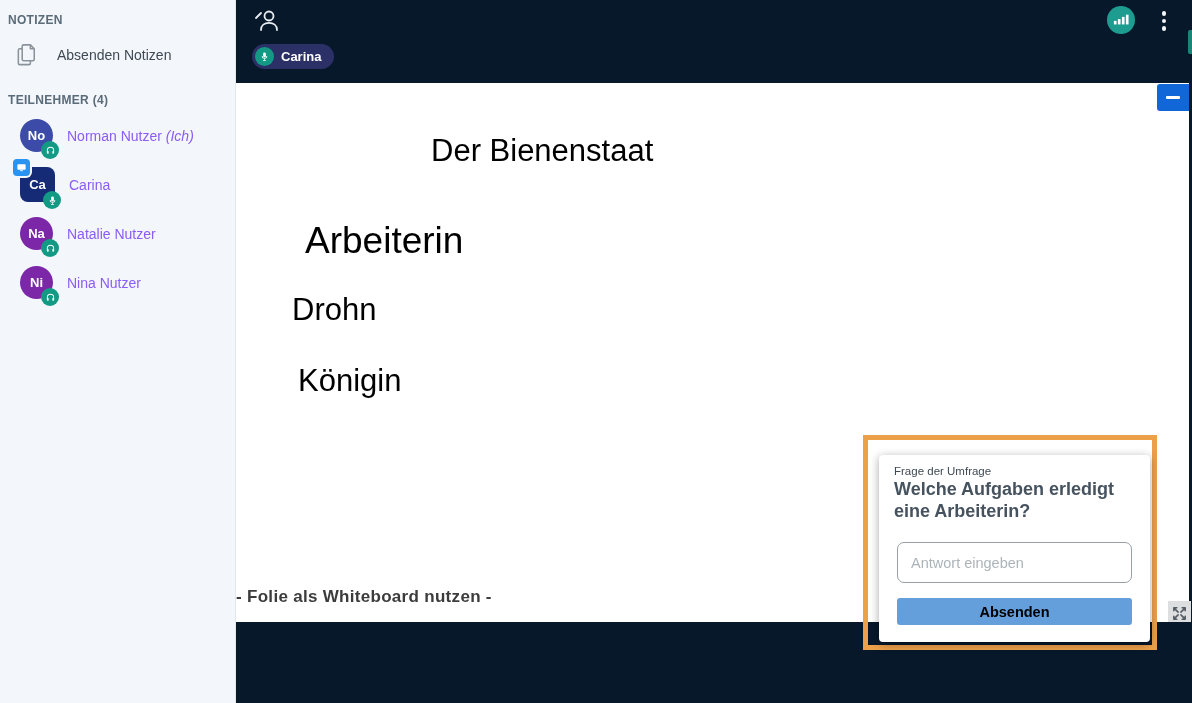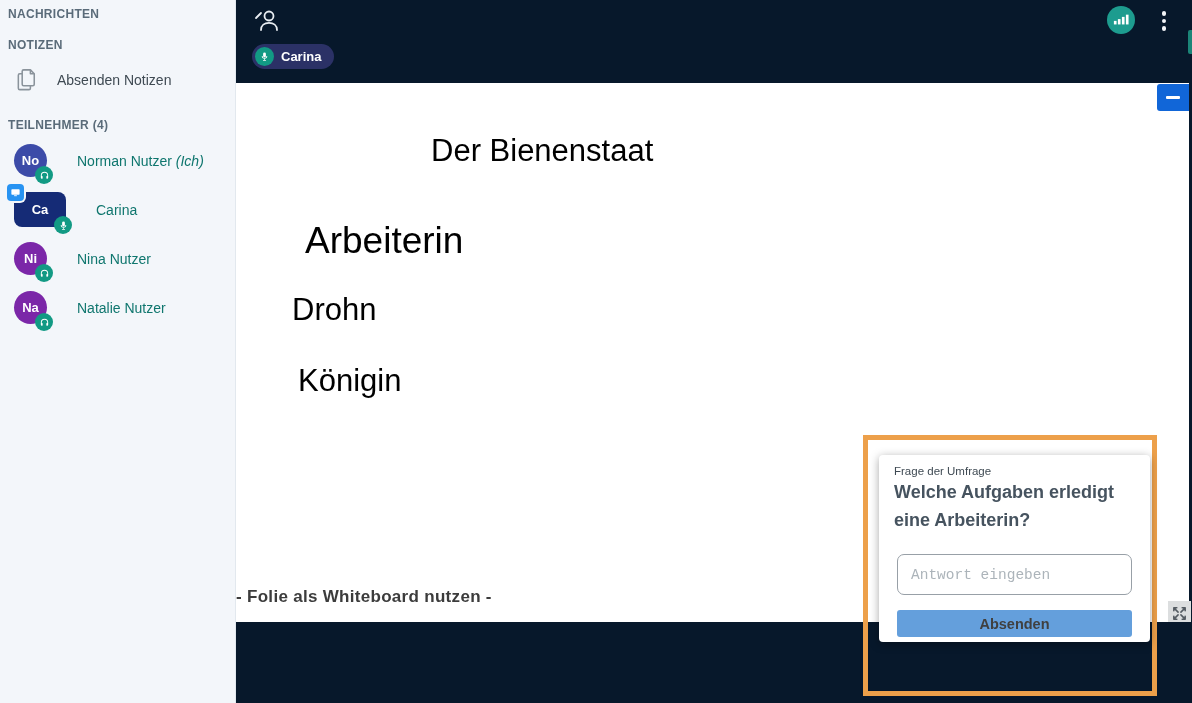--- a/index.html
+++ b/index.html
@@ -9,27 +9,27 @@
 
   
   .sidebar { position:absolute; left:0; top:0; width:236px; height:703px; background:#F3F6FA; border-right:1px solid #E2E8EE; }
   .section-header { padding:5px 8px 4px 8px; font-size:12px; font-weight:bold; color:#5A6B79; letter-spacing:.3px; }
   .menu-item { display:flex; align-items:center; gap:16px; padding:10px 14px; cursor:pointer; }
   .menu-item .mi-icon { width:27px; height:27px; flex:0 0 auto; }
   .menu-item .mi-label { font-size:14px; color:#3F4A53; }
   .sp-messages { margin-top:2px; }
   .sp-notes { margin-top:8px; }
   .sp-users { margin-top:10px; }
-  .participant { display:flex; align-items:center; gap:30px; padding:8px 14px; height:49px; cursor:pointer; }
+  .participant { display:flex; align-items:center; gap:14px; padding:8px 14px; height:49px; cursor:pointer;margin-left:6px; }
   .avatar { position:relative; width:33px; height:33px; border-radius:50%; display:flex; align-items:center; justify-content:center; flex:0 0 auto; }
-  .avatar.square { width:52px; height:35px; border-radius:8px; }
+  .avatar.square { width:35px; height:35px; border-radius:8px; }
   .avatar .initials { color:#fff; font-size:13px; font-weight:bold; }
   .status-badge { position:absolute; right:-6px; bottom:-7px; width:18px; height:18px; border-radius:50%; background:#129A84; display:flex; align-items:center; justify-content:center; }
   .presenter-badge { position:absolute; left:-7px; top:-8px; width:17px; height:17px; border-radius:4px; background:#2793F2; display:flex; align-items:center; justify-content:center; box-shadow:0 0 0 2px #F3F6FA; }
-  .pname { font-size:14px; color:#0f766e; white-space:nowrap; }
+  .pname { font-size:14px; color:#8b5cf6; white-space:nowrap; }
   .pname i { font-style:italic; }
 
   
   .main { position:absolute; left:236px; top:0; width:956px; height:703px; background:#07182B; }
 
   .btn-toggle-users { position:absolute; left:16px; top:8px; width:30px; height:26px; background:none; border:none; cursor:pointer; }
   .speaker-pill { position:absolute; left:16px; top:44px; height:25px; display:inline-flex; align-items:center; gap:7px; background:#2B3166; border:none; border-radius:13px; padding:0 13px 0 3px; cursor:pointer; }
   .speaker-pill .mic-circle { width:19px; height:19px; border-radius:50%; background:#129A84; display:flex; align-items:center; justify-content:center; }
   .speaker-pill .pill-label { color:#fff; font-size:13px; font-weight:bold; }
   .btn-connection { position:absolute; left:871px; top:6px; width:28px; height:28px; border-radius:50%; background:#1D9C8F; border:none; display:flex; align-items:center; justify-content:center; cursor:pointer; }
@@ -46,35 +46,34 @@
   .st-3 { left:62px;  top:280px; font-size:31px; }
   .slide-footer { position:absolute; left:0; bottom:15px; width:100%; font-size:17px; font-weight:bold; color:#3C3C3C; letter-spacing:.3px; }
   .btn-minimize { position:absolute; left:921px; top:84px; width:32px; height:27px; background:#1166D8; border:none; border-radius:3px 0 0 3px; display:flex; align-items:center; justify-content:center; cursor:pointer; }
   .btn-minimize .minus { width:14px; height:2.5px; background:#fff; border-radius:1px; }
   .btn-fullscreen { position:absolute; left:932px; top:601px; width:23px; height:24px; background:#DCDEDF; border:none; display:flex; align-items:center; justify-content:center; cursor:pointer; padding:0; }
 
   
   .actionbar { position:absolute; left:0; top:622px; width:956px; height:81px; background:#07182B; }
 
   
-  .poll { position:absolute; left:627px; top:435px; width:294px; height:261px; border:5px solid #EDA04A; }
+  .poll { position:absolute; left:627px; top:435px; width:294px; height:215px; border:5px solid #EDA04A; }
   .poll-card { position:absolute; left:11px; top:15px; width:271px; height:187px; background:#fff; border-radius:4px; box-shadow:0 2px 10px rgba(0,0,0,.35); }
   .poll-label { margin:10px 15px 1px 15px; font-size:11.5px; color:#3F4A53; }
-  .poll-question { margin:0 15px; font-size:18px; font-weight:bold; color:#46535F; line-height:28px; }
-  .poll-input { display:block; margin:20px 18px 0 18px; width:235px; height:41px; border:1px solid #98A0A7; border-radius:7px; padding:0 13px; font-size:14.5px; color:#46535F; font-family:Liberation Mono, monospace; outline:none; }
+  .poll-question { margin:0 15px; font-size:18px; font-weight:bold; color:#46535F; line-height:22px; }
+  .poll-input { display:block; margin:20px 18px 0 18px; width:235px; height:41px; border:1px solid #98A0A7; border-radius:7px; padding:0 13px; font-size:14.5px; color:#46535F; font-family:Liberation Sans, sans-serif; outline:none; }
   .poll-input::placeholder { color:#ACB4BA; }
-  .poll-submit { display:block; margin:15px 18px 0 18px; width:235px; height:27px; background:#649FDC; color:#404040; border:none; border-radius:3px; font-size:14.5px; font-weight:bold; font-family:"Liberation Sans", sans-serif; cursor:pointer; }
+  .poll-submit { display:block; margin:15px 18px 0 18px; width:235px; height:27px; background:#649FDC; color:#000000; border:none; border-radius:3px; font-size:14.5px; font-weight:bold; font-family:"Liberation Sans", sans-serif; cursor:pointer; }
 </style>
 </head>
 <body>
 
 <div class="app">
 
   <div class="sidebar">
-    <div class="section-header sp-messages">NACHRICHTEN</div>
 
     <div class="section-header sp-notes">NOTIZEN</div>
     <div class="menu-item">
       <span class="mi-icon">
         <svg viewBox="0 0 28 28" width="27" height="27" fill="none" stroke="#8A939B" stroke-width="1.6" stroke-linejoin="round">
           <path d="M10 4h7l4 4v11a1.5 1.5 0 0 1-1.5 1.5H10A1.5 1.5 0 0 1 8.5 19V5.5A1.5 1.5 0 0 1 10 4z"></path>
           <path d="M17 4v4h4"></path>
           <path d="M8.5 8H6a1.5 1.5 0 0 0-1.5 1.5V23A1.5 1.5 0 0 0 6 24.5h9.5A1.5 1.5 0 0 0 17 23v-2.5"></path>
         </svg>
       </span>
@@ -111,40 +110,40 @@
               <rect x="11.2" y="16.5" width="1.6" height="3.2"></rect>
               <rect x="8.5" y="19.8" width="7" height="1.6" rx=".8"></rect>
             </svg>
         </span>
       </div>
       <div class="pname"><span>Carina</span> <i></i></div>
     </div>
 
     <div class="participant">
       <div class="avatar" style="background: rgb(123, 39, 168);">
+        <span class="initials">Na</span>
+        <span class="status-badge">
+          <svg viewBox="0 0 24 24" width="11" height="11" fill="#fff">
+              <path d="M12 4a8 8 0 0 0-8 8v5a2 2 0 0 0 2 2h1a1 1 0 0 0 1-1v-4a1 1 0 0 0-1-1H6v-1a6 6 0 0 1 12 0v1h-1a1 1 0 0 0-1 1v4a1 1 0 0 0 1 1h1a2 2 0 0 0 2-2v-5a8 8 0 0 0-8-8z"></path>
+            </svg>
+        </span>
+      </div>
+      <div class="pname"><span>Natalie Nutzer</span> <i></i></div>
+    </div>
+
+    <div class="participant">
+      <div class="avatar" style="background: rgb(123, 39, 168);">
         <span class="initials">Ni</span>
         <span class="status-badge">
           <svg viewBox="0 0 24 24" width="11" height="11" fill="#fff">
               <path d="M12 4a8 8 0 0 0-8 8v5a2 2 0 0 0 2 2h1a1 1 0 0 0 1-1v-4a1 1 0 0 0-1-1H6v-1a6 6 0 0 1 12 0v1h-1a1 1 0 0 0-1 1v4a1 1 0 0 0 1 1h1a2 2 0 0 0 2-2v-5a8 8 0 0 0-8-8z"></path>
             </svg>
         </span>
       </div>
       <div class="pname"><span>Nina Nutzer</span> <i></i></div>
-    </div>
-
-    <div class="participant">
-      <div class="avatar" style="background: rgb(123, 39, 168);">
-        <span class="initials">Na</span>
-        <span class="status-badge">
-          <svg viewBox="0 0 24 24" width="11" height="11" fill="#fff">
-              <path d="M12 4a8 8 0 0 0-8 8v5a2 2 0 0 0 2 2h1a1 1 0 0 0 1-1v-4a1 1 0 0 0-1-1H6v-1a6 6 0 0 1 12 0v1h-1a1 1 0 0 0-1 1v4a1 1 0 0 0 1 1h1a2 2 0 0 0 2-2v-5a8 8 0 0 0-8-8z"></path>
-            </svg>
-        </span>
-      </div>
-      <div class="pname"><span>Natalie Nutzer</span> <i></i></div>
     </div>
   </div>
 
   <div class="main">
 
     <button class="btn-toggle-users">
       <svg viewBox="0 0 30 26" width="30" height="26" fill="none" stroke="#E8EDF2" stroke-width="1.8" stroke-linecap="round" stroke-linejoin="round">
         <path d="M9 5l-5 5"></path>
         <circle cx="17" cy="8" r="4.5"></circle>
         <path d="M9 22c0-4.6 3.6-7.2 8-7.2s8 2.6 8 7.2"></path>

